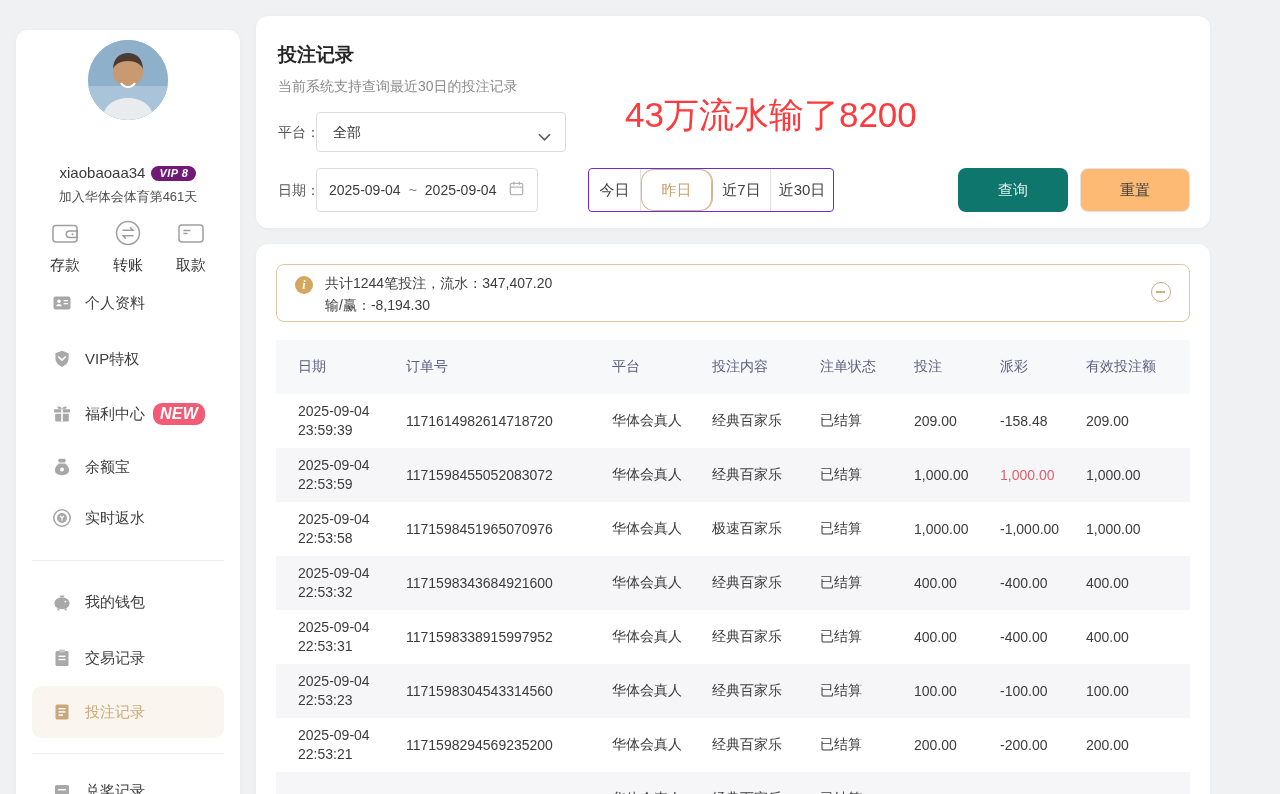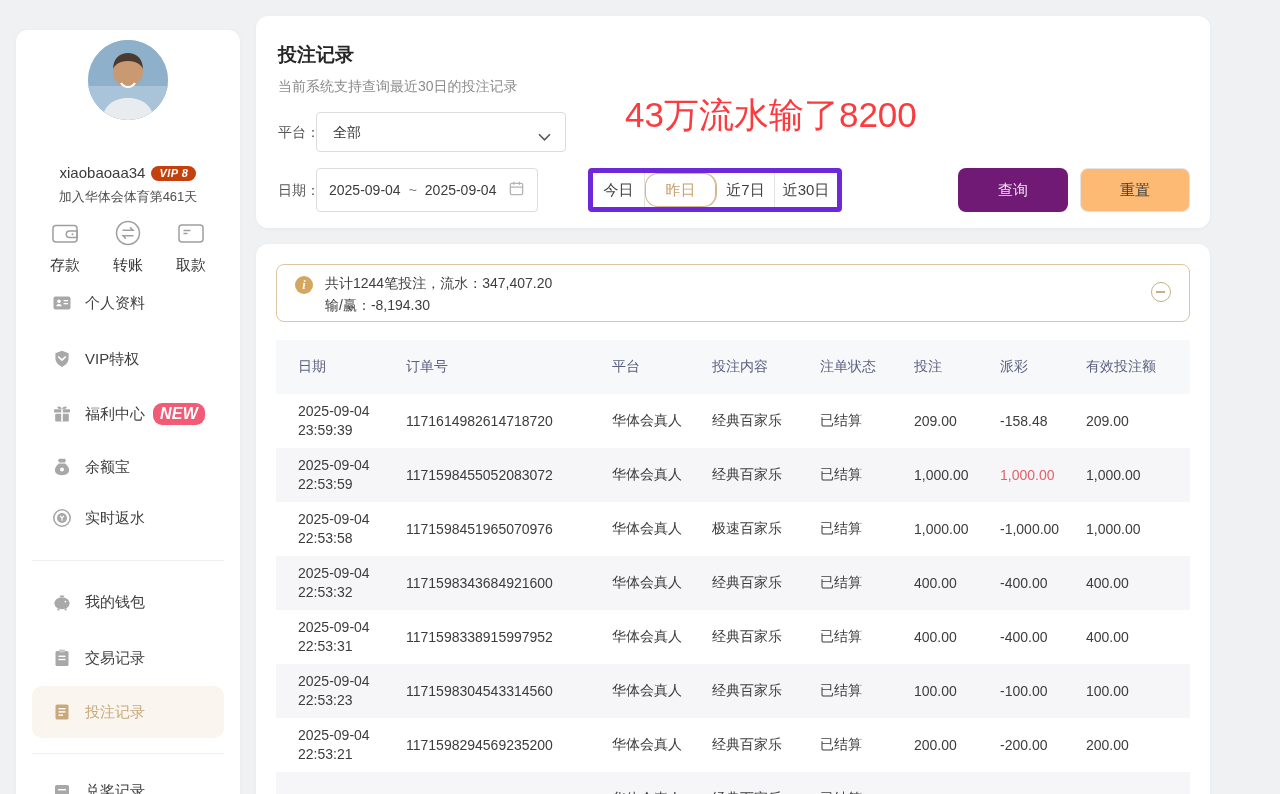--- a/index.html
+++ b/index.html
@@ -9,21 +9,21 @@
     font-family:"Liberation Sans","DejaVu Sans",sans-serif;
     -webkit-font-smoothing:antialiased;
   }
   .card{position:absolute;background:#fff;border-radius:12px;box-shadow:0 1px 4px rgba(0,0,0,.04);}
 
   
   .sidebar{left:16px;top:30px;width:224px;height:820px;}
   .avatar{position:absolute;left:72px;top:10px;width:80px;height:80px;border-radius:50%;overflow:hidden;background:linear-gradient(180deg,#7fa8c9 0%,#a9c6dd 55%,#dfe8ef 100%);}
   .avatar svg{display:block;}
   .user-row{position:absolute;left:0;top:134px;width:100%;text-align:center;font-size:15px;color:#3b3b3b;white-space:nowrap;}
-  .vip-badge{display:inline-block;background:#c2410c;color:#fff;font-size:11px;font-weight:bold;font-style:italic;padding:1px 8px 2px;border-radius:9px;margin-left:6px;vertical-align:1px;letter-spacing:.5px;}
+  .vip-badge{display:inline-block;background:#701a75;color:#fff;font-size:11px;font-weight:bold;font-style:italic;padding:1px 8px 2px;border-radius:9px;margin-left:6px;vertical-align:1px;letter-spacing:.5px;}
   .join-text{position:absolute;left:0;top:158px;width:100%;text-align:center;font-size:13px;color:#4f4f4f;}
   .quick-actions{position:absolute;left:0;top:186px;width:100%;display:flex;justify-content:space-between;padding:0 26px;box-sizing:border-box;}
   .qa{width:46px;text-align:center;cursor:pointer;}
   .qa .ico{height:34px;display:flex;align-items:center;justify-content:center;}
   .qa .lbl{margin-top:6px;font-size:15px;color:#333;}
 
   .nav-item{position:absolute;left:16px;width:192px;height:40px;display:flex;align-items:center;cursor:pointer;}
   .nav-item .n-ico{margin-left:20px;width:20px;height:20px;flex:none;display:flex;align-items:center;}
   .nav-item .n-lbl{margin-left:13px;font-size:15px;color:#3f3f3f;white-space:nowrap;}
   .nav-item.active{background:#faf6ef;border-radius:10px;height:52px;}
@@ -37,27 +37,27 @@
   .page-subtitle{position:absolute;left:22px;top:62px;font-size:14px;color:#8c8c8c;}
   .field-label{position:absolute;left:22px;font-size:14px;color:#565656;}
   .lbl-platform{top:96px;line-height:40px;}
   .lbl-date{top:152px;line-height:44px;}
   .select-box{position:absolute;left:60px;top:96px;width:250px;height:40px;border:1px solid #dcdcdc;border-radius:4px;box-sizing:border-box;background:#fff;cursor:pointer;}
   .select-box .val{position:absolute;left:16px;top:0;line-height:38px;font-size:14px;color:#333;}
   .select-box .chev{position:absolute;right:14px;top:15px;}
   .date-box{position:absolute;left:60px;top:152px;width:222px;height:44px;border:1px solid #dcdcdc;border-radius:4px;box-sizing:border-box;background:#fff;cursor:pointer;font-size:14px;color:#3c3c3c;display:flex;align-items:center;padding:0 12px;}
   .date-box .dsep{margin:0 8px;color:#777;}
   .date-box .cal{margin-left:auto;}
-  .range-group{position:absolute;left:332px;top:152px;height:44px;display:flex;border:5px solid #6d28d9;border-radius:4px;box-sizing:border-box;background:#fff;}
+  .range-group{position:absolute;left:332px;top:152px;height:44px;display:flex;border:1px solid #6d28d9;border-radius:4px;box-sizing:border-box;background:#fff;}
   .seg{display:flex;align-items:center;justify-content:center;font-size:15px;color:#3f3f3f;border-right:1px solid #e2e2e2;cursor:pointer;box-sizing:border-box;}
   .seg:last-child{border-right:none;}
   .seg.s0{width:52px;} .seg.s1{width:72px;border-radius:13px;} .seg.s2{width:58px;} .seg.s3{width:62px;}
   .seg.active{box-shadow:inset 0 0 0 1px #d4b78f;color:#c8a06c;border-right-color:#d4b78f;}
   .btn{position:absolute;top:152px;height:44px;border-radius:8px;font-size:15px;display:flex;align-items:center;justify-content:center;cursor:pointer;box-sizing:border-box;}
-  .btn-query{left:702px;width:110px;background:#701a75;color:rgba(255,255,255,.88);}
+  .btn-query{left:702px;width:110px;background:#0f766e;color:rgba(255,255,255,.88);}
   .btn-reset{left:824px;width:110px;background:#fdba74;border:1px solid #e4e4e4;color:#404040;box-shadow:0 1px 2px rgba(0,0,0,.03);}
 
   .annotation{position:absolute;left:625px;top:92px;font-size:35px;color:#fb3b3d;z-index:6;white-space:nowrap;}
 
   
   .card-bottom{left:256px;top:244px;width:954px;height:566px;}
   .summary-box{position:absolute;left:20px;top:20px;width:914px;height:58px;border:1px solid #dcc7a2;border-radius:8px;box-sizing:border-box;}
   .info-icon{position:absolute;left:18px;top:11px;width:18px;height:18px;border-radius:50%;background:#d5a660;color:#fff;font-size:12px;font-weight:bold;font-style:italic;text-align:center;line-height:18px;font-family:"Liberation Serif","DejaVu Serif",serif;}
   .sum-lines{position:absolute;left:48px;top:7px;font-size:14px;color:#3e3e3e;line-height:22px;}
   .collapse-btn{position:absolute;right:18px;top:17px;width:20px;height:20px;border:1.5px solid #c9ae85;border-radius:50%;box-sizing:border-box;cursor:pointer;}

